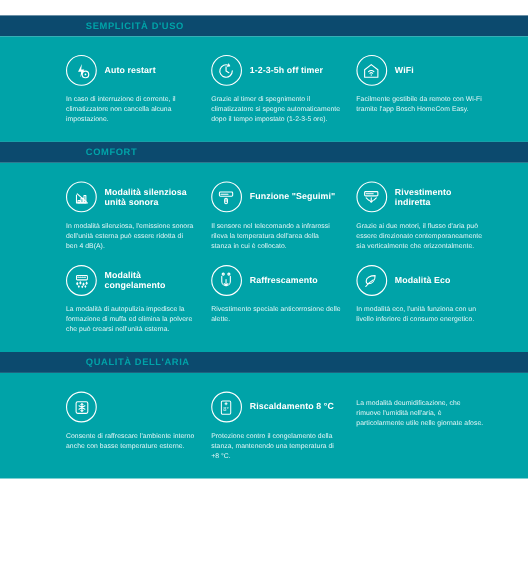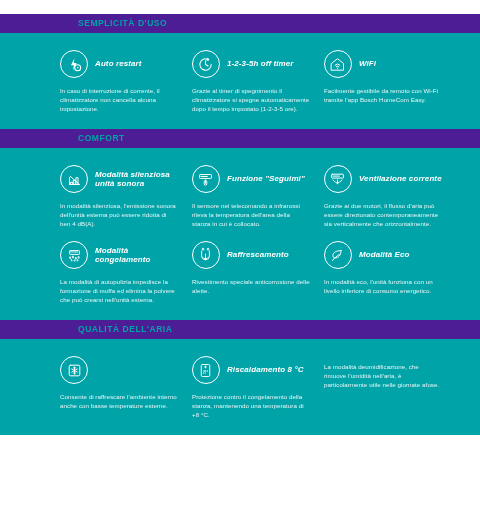--- a/index.html
+++ b/index.html
@@ -10,21 +10,21 @@
     overflow: hidden;
   }
   #sheet {
     position: relative;
     width: 480px; height: 512px;
     background: #ffffff;
     overflow: hidden;
   }
   .band-top-pad { height: 14px; background: #ffffff; }
   .section-header {
-    background: #4c1d95;
+    background: #0c4a6e;
     padding: 4px 0 4px 0;
   }
   .section-header .title {
     color: #00a3a8;
     font-size: 8.5px;
     font-weight: bold;
     letter-spacing: 0.55px;
     padding-left: 78px;
     line-height: 11px;
     text-transform: uppercase;
@@ -39,21 +39,20 @@
   }
   .card {
     width: 33.33%;
     padding: 6px 14px 6px 0;
   }
   .card-head {
     display: flex;
     align-items: center;
     gap: 7px;
     min-height: 30px;
-    font-style: italic;
   }
   .icon-circle {
     flex: 0 0 auto;
     width: 28px; height: 28px;
     border: 1.3px solid #ffffff;
     border-radius: 50%;
     display: flex;
     align-items: center;
     justify-content: center;
   }
@@ -173,21 +172,21 @@
         <div class="card">
           <div class="card-head">
             <span class="icon-circle">
               <svg width="17" height="17" viewBox="0 0 24 24" fill="none" stroke="#ffffff" stroke-width="1.4" stroke-linecap="round" stroke-linejoin="round">
                 <rect x="3.5" y="4.5" width="17" height="5.5" rx="1.2"></rect>
                 <path d="M5.5 7.2 h9"></path>
                 <path d="M12 12.5 v5.5 M9.6 15.6 L12 18.2 l2.4 -2.6"></path>
                 <path d="M5.5 12.6 L8.6 15.4 M18.5 12.6 L15.4 15.4"></path>
               </svg>
             </span>
-            <span class="card-title">Ventilazione corrente</span>
+            <span class="card-title">Rivestimento indiretta</span>
           </div>
           <div class="card-body">Grazie ai due motori, il flusso d'aria può essere direzionato contemporaneamente sia verticalmente che orizzontalmente.</div>
         </div>
 
         <div class="card">
           <div class="card-head">
             <span class="icon-circle">
               <svg width="17" height="17" viewBox="0 0 24 24" fill="none" stroke="#ffffff" stroke-width="1.3" stroke-linecap="round" stroke-linejoin="round">
                 <rect x="5" y="5" width="14" height="5.5" rx="1"></rect>
                 <path d="M6.6 7 h1.6 M9.4 7 h1.6 M12.2 7 h1.6 M15 7 h1.6"></path>

